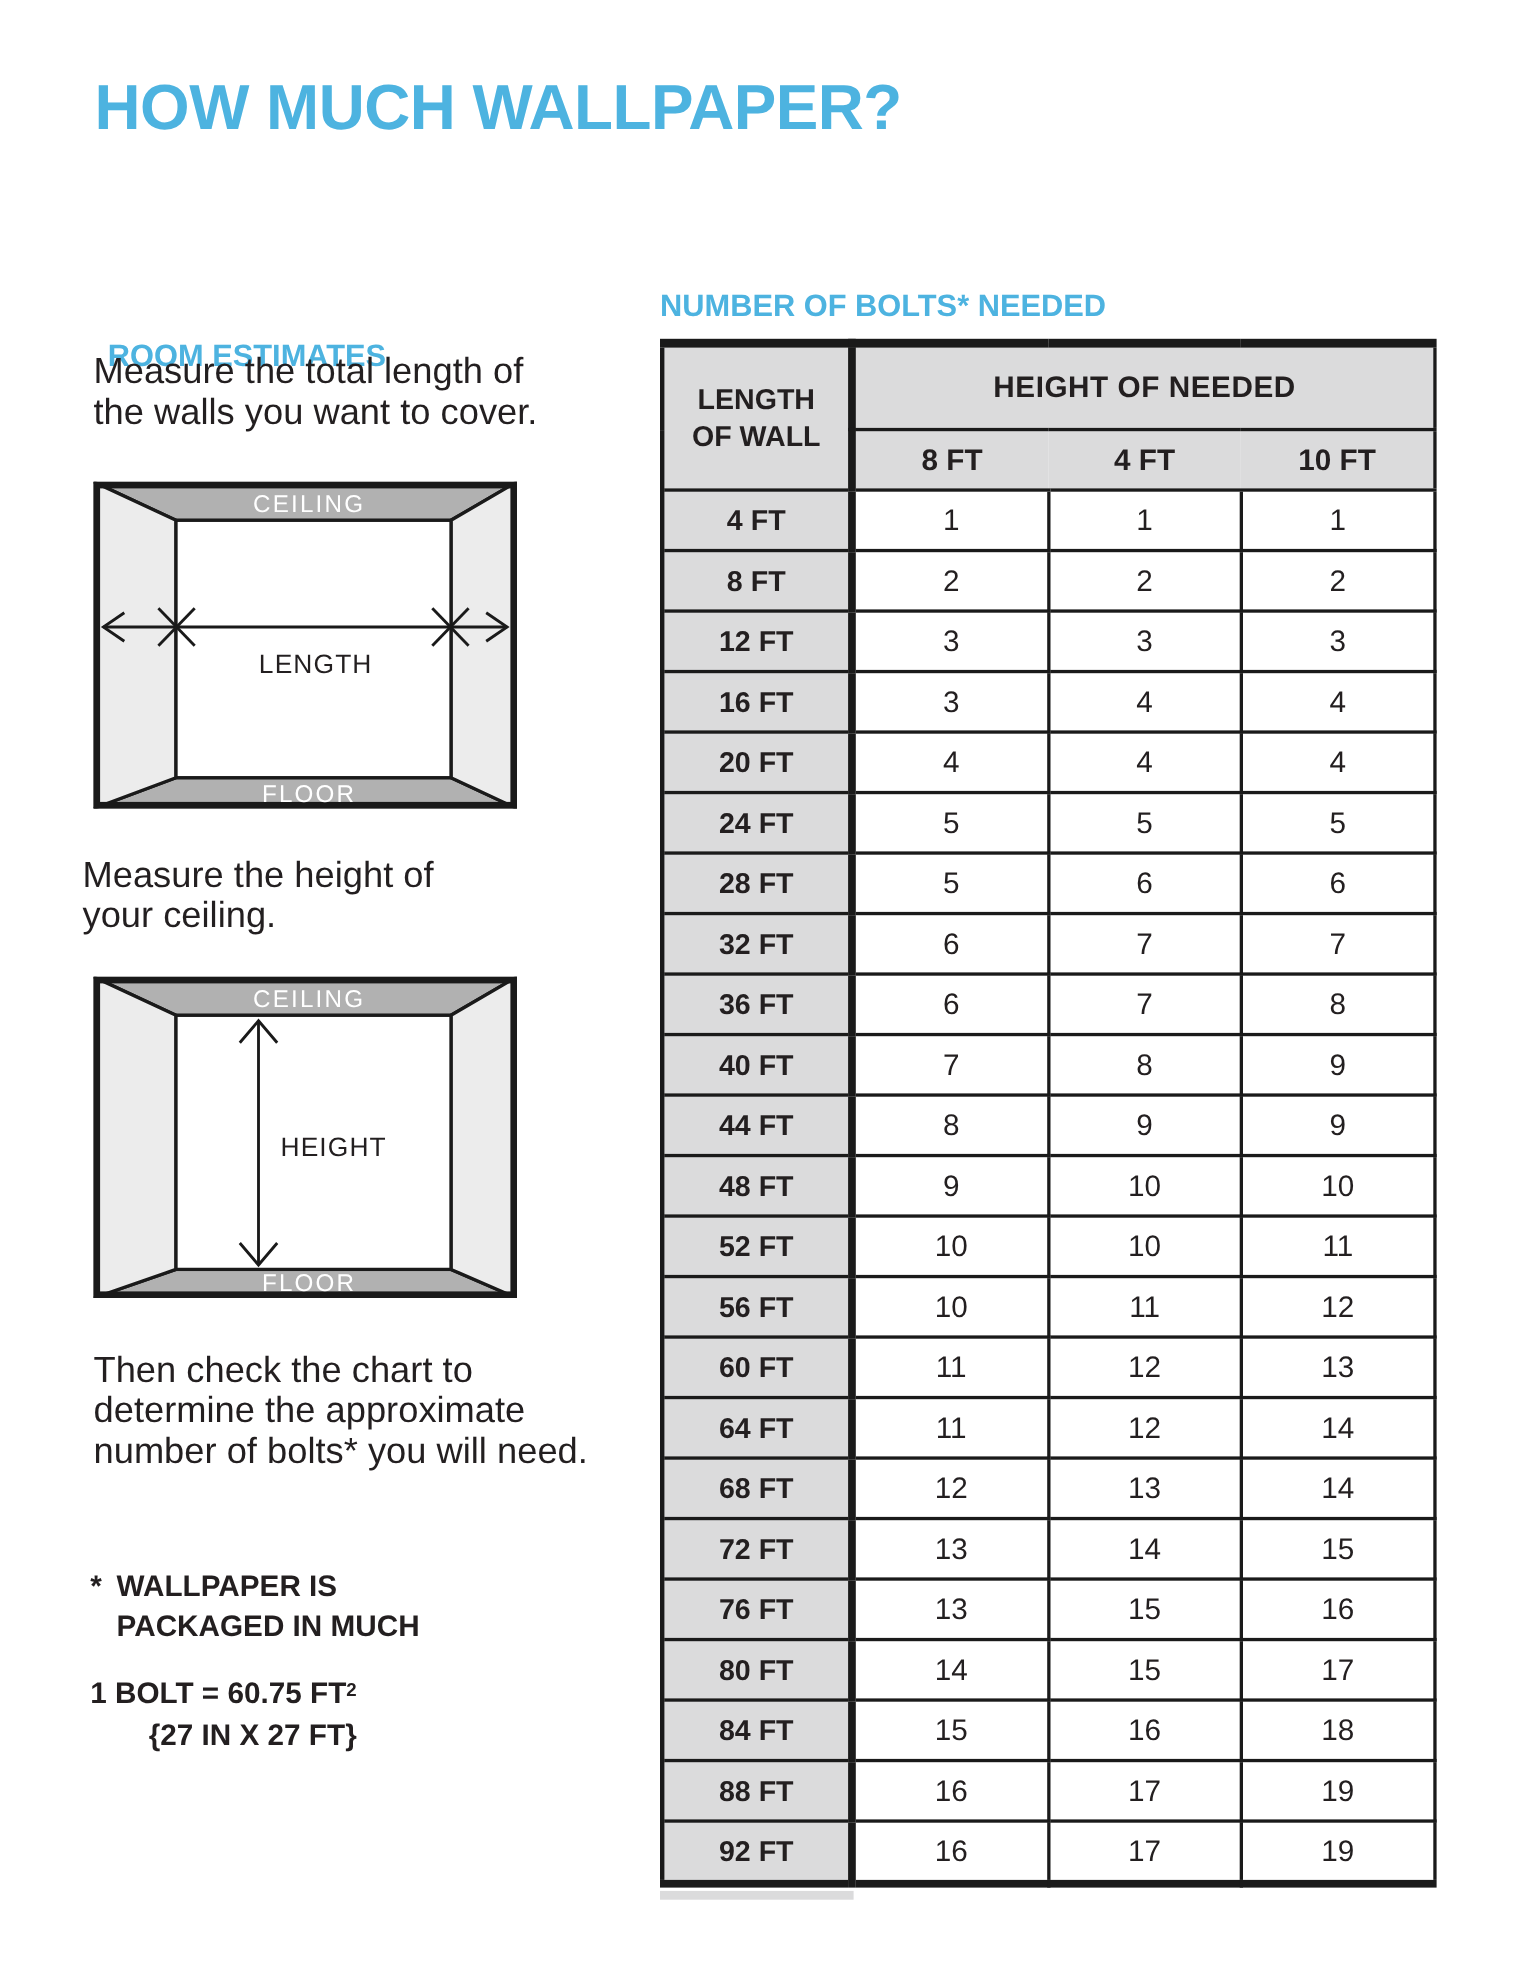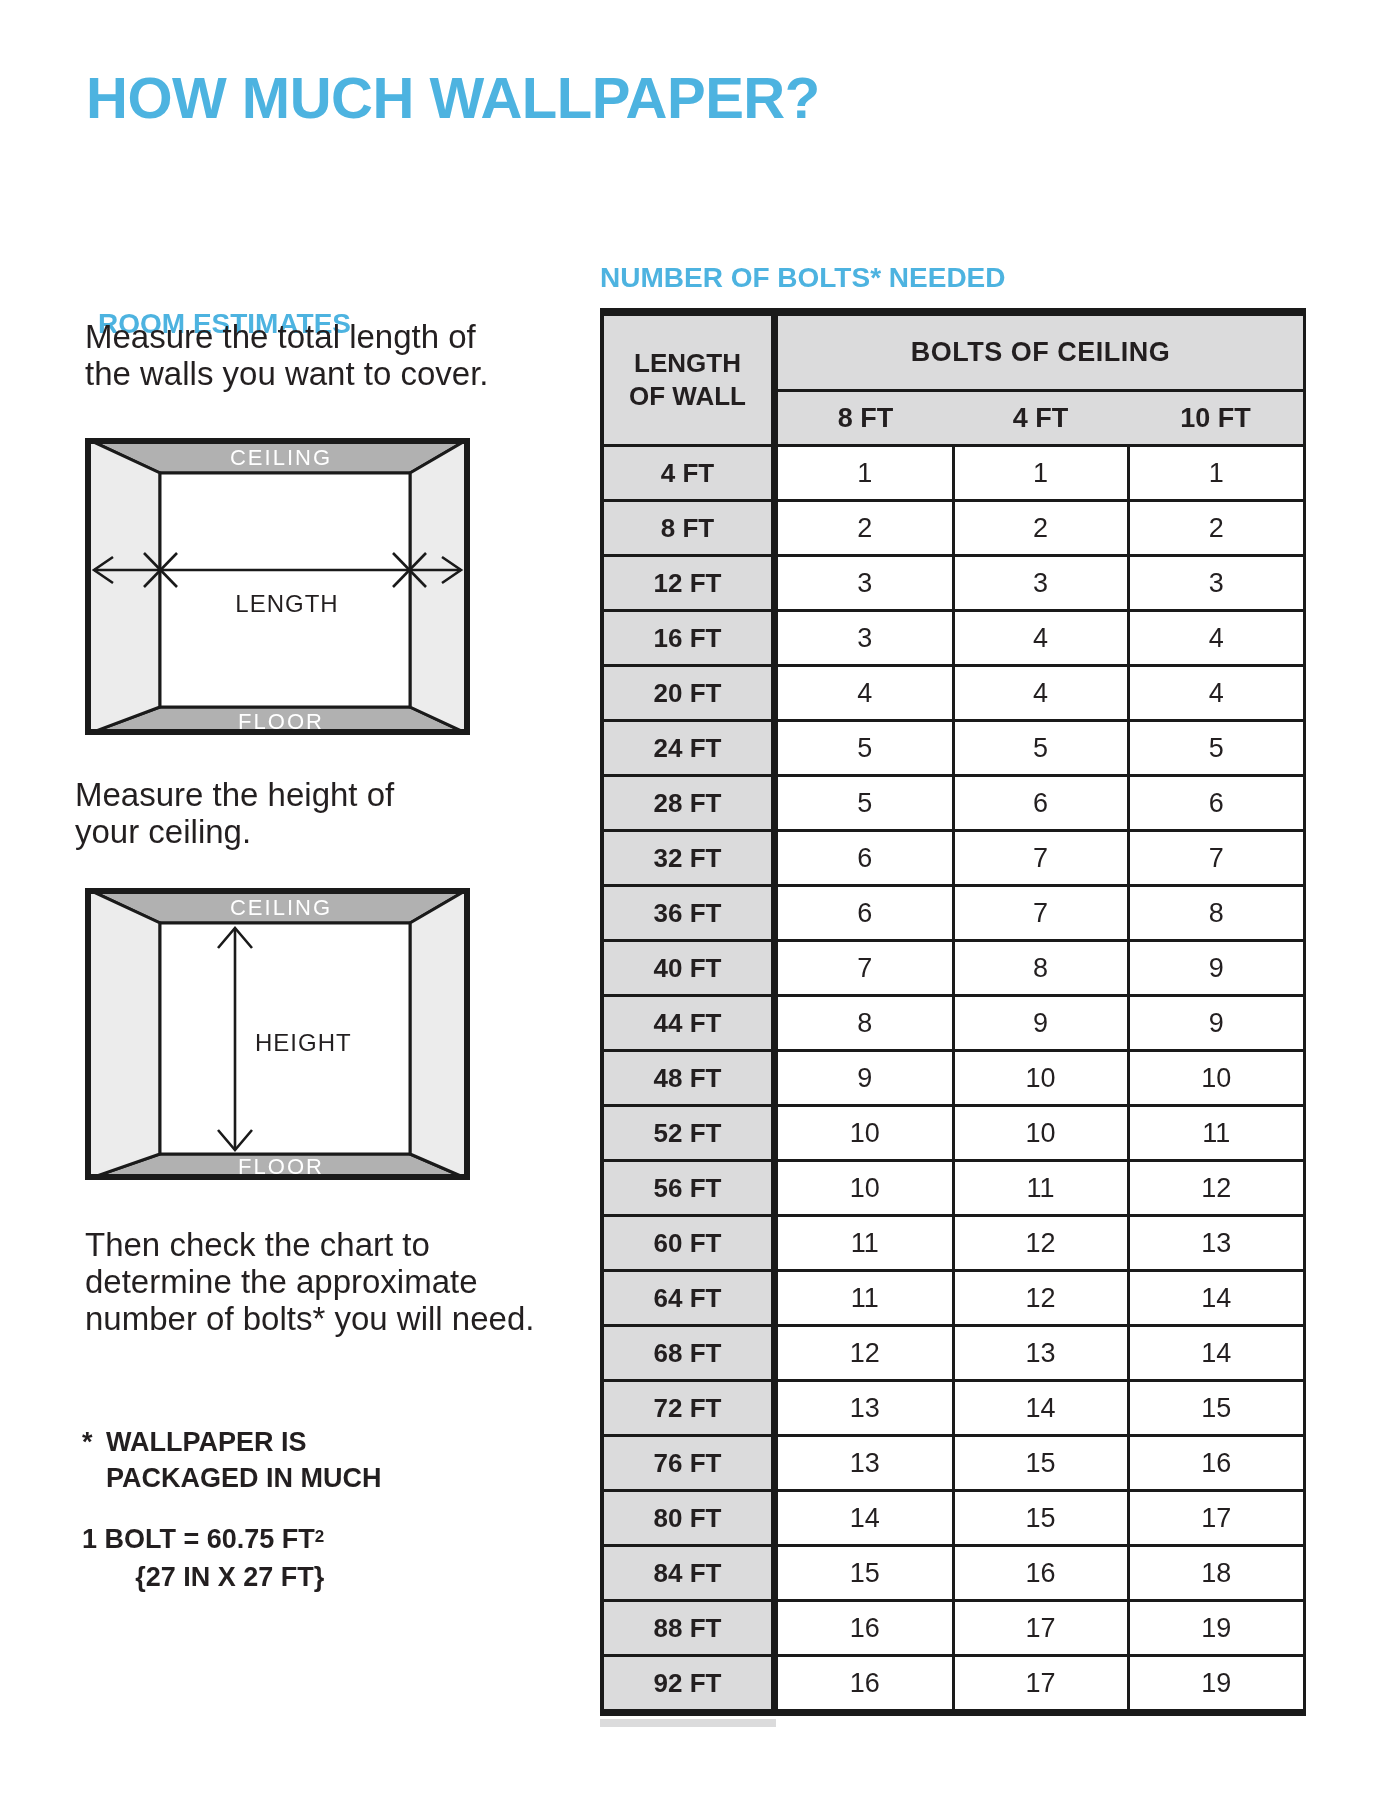--- a/index.html
+++ b/index.html
@@ -155,21 +155,21 @@
   <div>{27 IN X 27 FT}</div>
 </div>
 
 <h2 id="table-heading" class="abs section-heading">NUMBER OF BOLTS* NEEDED</h2>
 
 <table id="bolts-table" class="abs">
   <thead>
     <tr>
       <th class="corner-header" rowspan="2">LENGTH
 OF WALL</th>
-      <th class="group-header" colspan="3">BOLTS OF CEILING</th>
+      <th class="group-header" colspan="3">HEIGHT OF NEEDED</th>
     </tr>
     <tr>
       <th class="col-header">8 FT</th>
       <th class="col-header">4 FT</th>
       <th class="col-header">10 FT</th>
     </tr>
   </thead>
   <tbody>
   <tr>
     <th class="row-label">4 FT</th>

